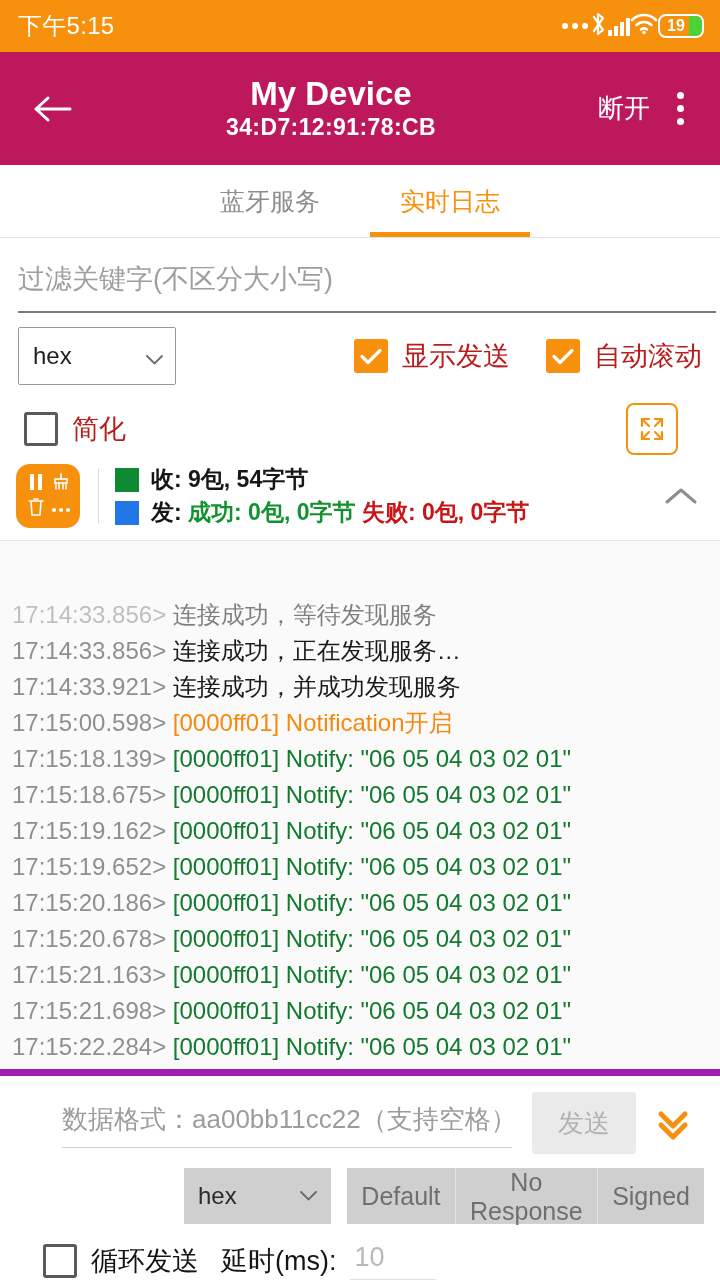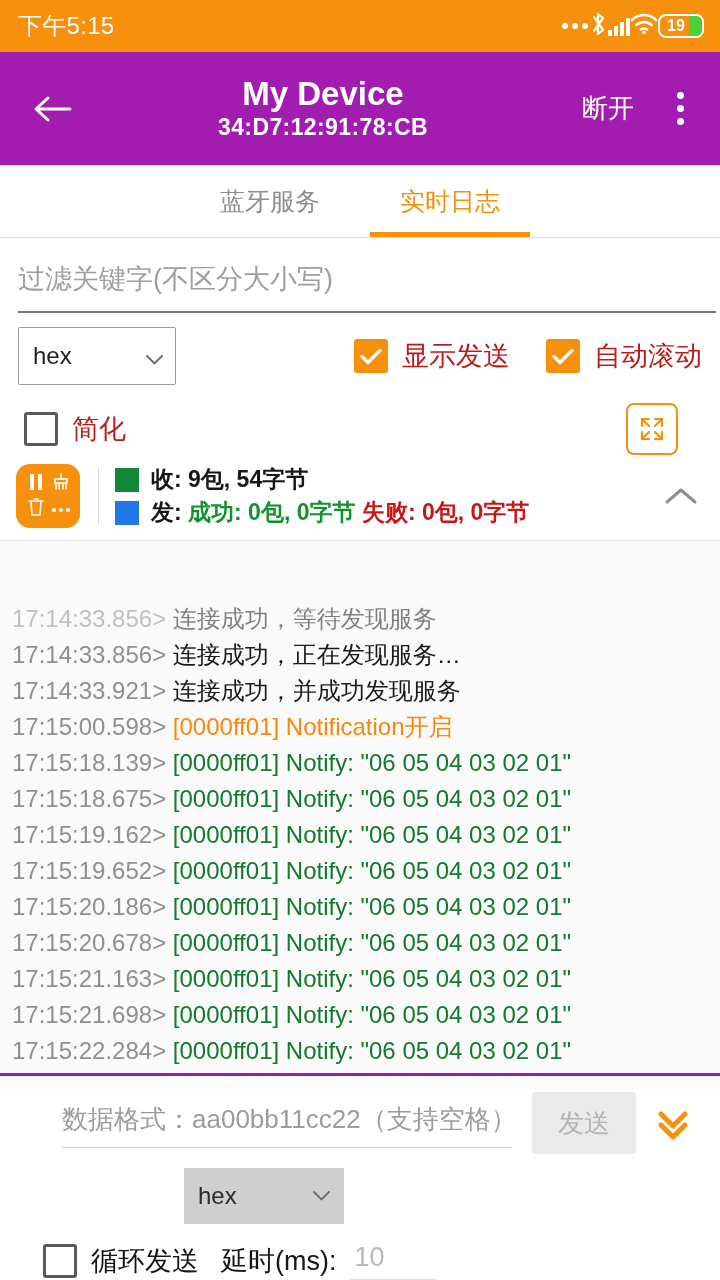--- a/index.html
+++ b/index.html
@@ -29,22 +29,22 @@
   .bars i:nth-child(4) { height: 18px; }
   .batt {
     border: 2px solid #fff; border-radius: 8px; width: 46px; height: 24px;
     display: flex; align-items: center; position: relative; overflow: hidden;
   }
   .batt .lvl { position: absolute; right: 0; top: 0; bottom: 0; width: 13px; background: #4CD137; }
   .batt span { position: relative; z-index: 2; font-size: 16px; font-weight: bold; color: #fff; padding-left: 7px; }
 
   
   .appbar {
-    background: #a21caf; color: #fff; height: 113px; flex: none;
-    display: flex; align-items: center; padding: 0 18px 0 24px; gap: 16px;
+    background: #be185d; color: #fff; height: 113px; flex: none;
+    display: flex; align-items: center; padding: 0 18px 0 24px;
   }
   .back-arrow { width: 58px; display: flex; align-items: center; justify-content: center; }
   .titles { flex: 1; text-align: center; padding-right: 10px; }
   .dev-name { font-size: 33px; font-weight: bold; line-height: 1.15; }
   .dev-mac { font-size: 23px; font-weight: bold; line-height: 1.3; letter-spacing: .4px; }
   .disconnect { font-size: 26px; padding: 6px 8px; text-align: right; }
   .kebab { width: 44px; display: flex; flex-direction: column; align-items: center; gap: 6px; }
   .kebab i { width: 7px; height: 7px; border-radius: 50%; background: #fff; display: block; }
 
   
@@ -115,21 +115,21 @@
   .swatch { width: 24px; height: 24px; flex: none; }
   .swatch.green { background: #0E8A35; }
   .swatch.blue { background: #2176E8; }
   .stat-line .t { font-size: 23px; color: #161616; font-weight: bold; white-space: nowrap; }
   .stat-line .t .ok { color: #12922E; }
   .stat-line .t .fail { color: #C81515; }
   .collapse-chev { width: 46px; display: flex; align-items: center; justify-content: center; }
 
   
   .logbox {
-    flex: 1; background: #fafafa; border-top: 1px solid #e7e7e7; border-bottom: 3px solid #a21caf;
+    flex: 1; background: #fafafa; border-top: 1px solid #e7e7e7; border-bottom: 7px solid #a21caf;
     overflow: hidden; position: relative; padding: 12px 12px;
   }
   .loglist { position: absolute; left: 12px; right: 12px; bottom: 4px; }
   .logline {
     font-size: 24px; line-height: 36px; white-space: nowrap;
     font-family: "Liberation Sans", "DejaVu Sans", sans-serif;
   }
   .logline .ts { color: #8f8f8f; }
   .logline .msg { color: #1a1a1a; }
   .logline.green .msg { color: #127A2E; }
@@ -372,20 +372,25 @@
 
   <div class="moderow">
     <div class="mode-select">
       <span class="val">hex</span>
       <span>
         <svg width="17" height="10" viewBox="0 0 17 10">
             <path d="M1 1 L8.5 8.5 L16 1" fill="none" stroke="#6b6b6b" stroke-width="1.8" stroke-linecap="round"></path>
           </svg>
       </span>
     </div>
+    <div class="mode-btns">
+      <button class="mode-btn">Default</button>
+      <button class="mode-btn">No Response</button>
+      <button class="mode-btn">Signed</button>
+    </div>
   </div>
 
   <div class="looprow">
     <span class="cb off"></span>
     <span class="loop-label">循环发送</span>
     <span class="delay-label">延时(ms):</span>
     <input class="delay-input" type="text" placeholder="10" style="">
   </div>
 
 </div>

